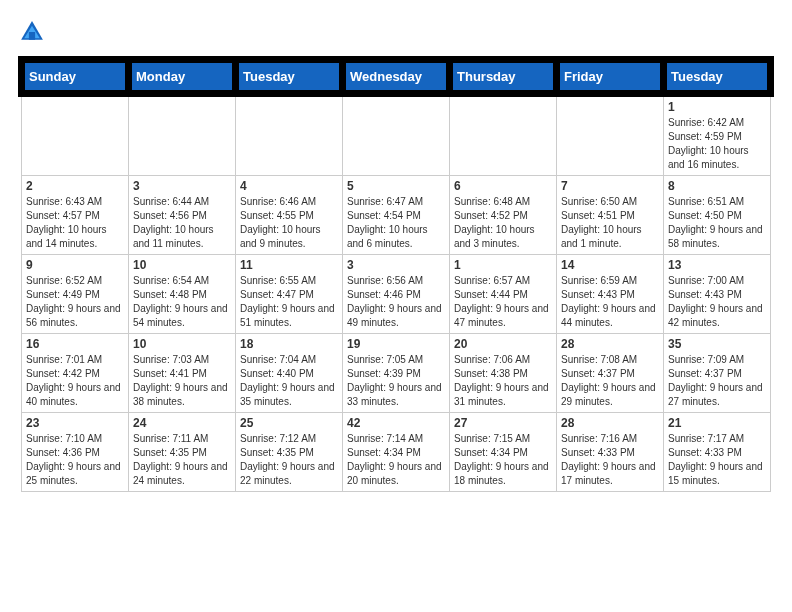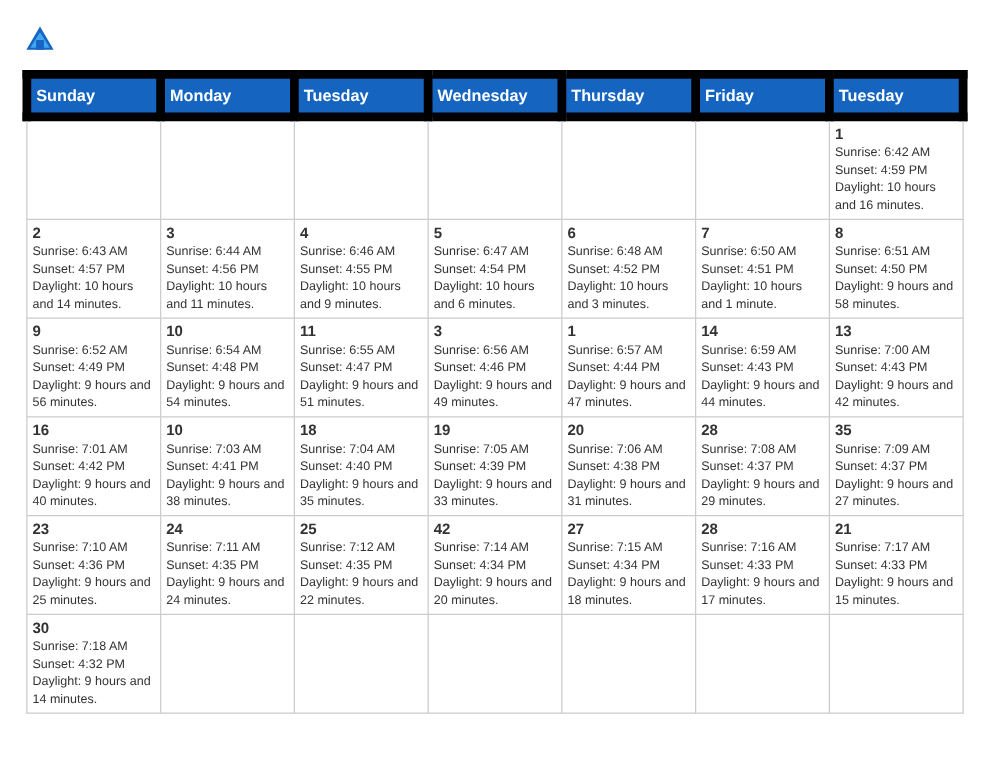--- a/index.html
+++ b/index.html
@@ -245,27 +245,15 @@
           </td>
           <td>
             <div class="day-number">28</div>
             <div class="day-info">Sunrise: 7:16 AM<br>Sunset: 4:33 PM<br>Daylight: 9 hours and 17 minutes.</div>
           </td>
           <td>
             <div class="day-number">21</div>
             <div class="day-info">Sunrise: 7:17 AM<br>Sunset: 4:33 PM<br>Daylight: 9 hours and 15 minutes.</div>
           </td>
         </tr>
-        <tr>
-          <td>
-            <div class="day-number">30</div>
-            <div class="day-info">Sunrise: 7:18 AM<br>Sunset: 4:32 PM<br>Daylight: 9 hours and 14 minutes.</div>
-          </td>
-          <td class="empty"></td>
-          <td class="empty"></td>
-          <td class="empty"></td>
-          <td class="empty"></td>
-          <td class="empty"></td>
-          <td class="empty"></td>
-        </tr>
       </tbody>
   </table>
 </div>
 
 </body></html>

